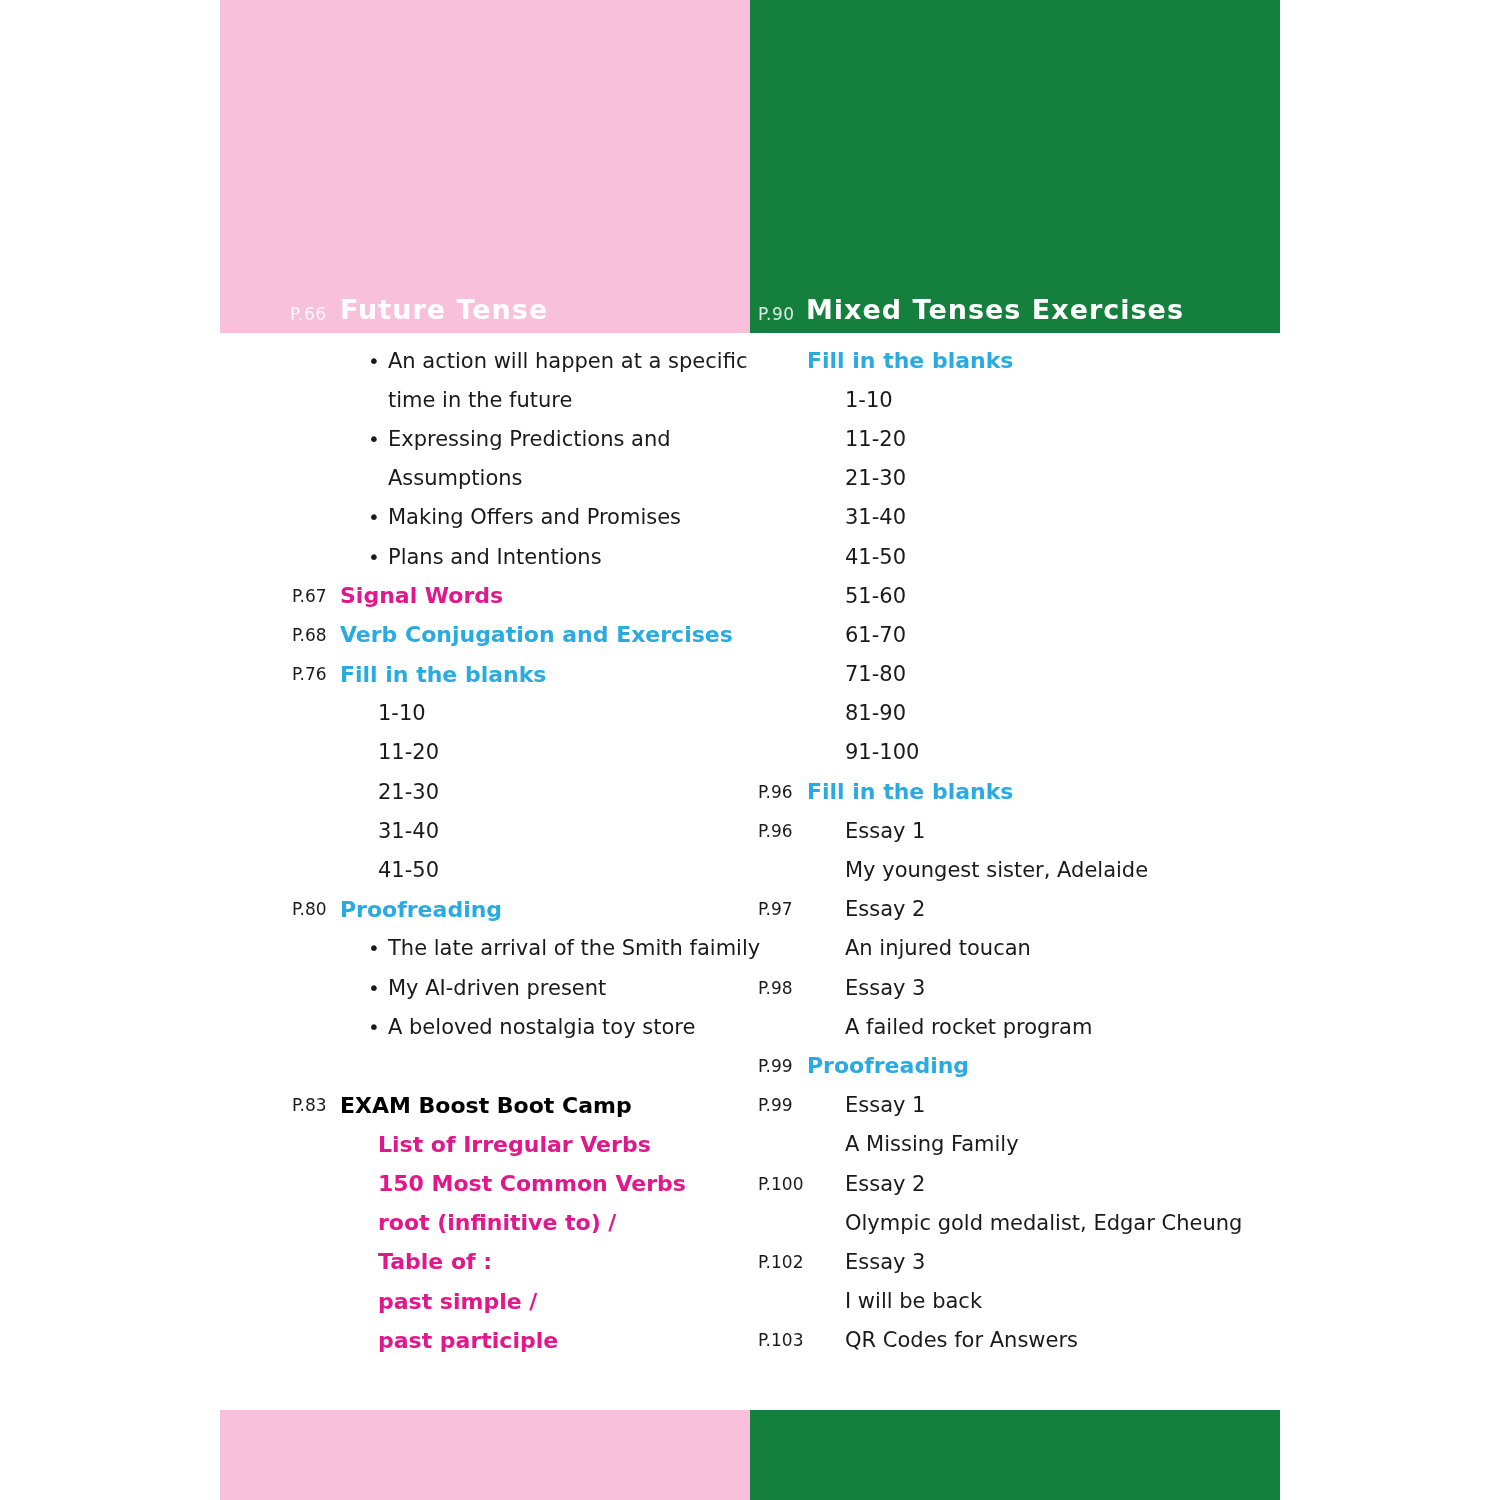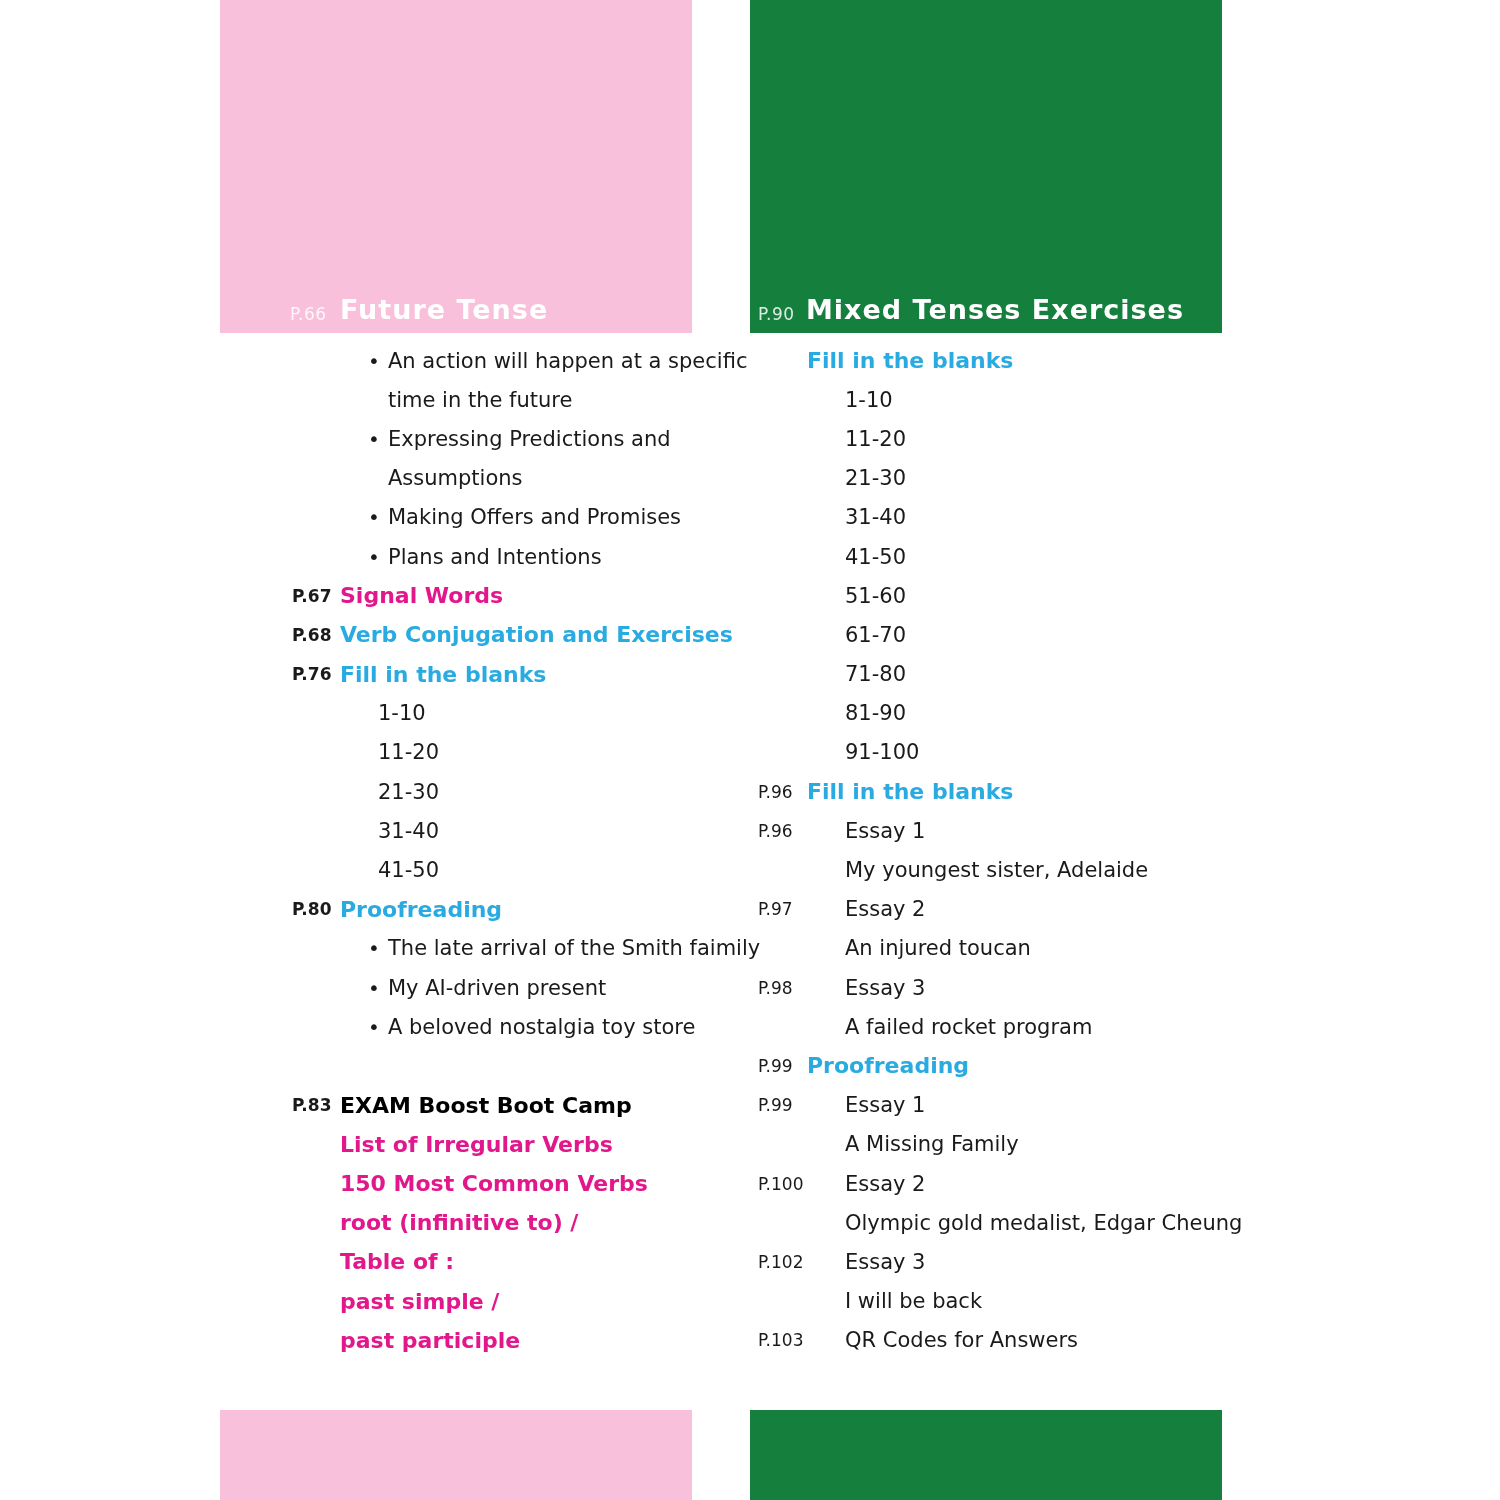--- a/index.html
+++ b/index.html
@@ -2,48 +2,48 @@
 <html><head>
 <meta charset="utf-8">
 <style>
   html,body{margin:0;padding:0;}
   body{
     width:1500px;height:1500px;position:relative;background:#ffffff;
     font-family:"DejaVu Sans","Liberation Sans",sans-serif;
     overflow:hidden;
   }
   
-  .band{position:absolute;width:448px;padding-left:24px;}
+  .band{position:absolute;width:530px;}
   .band-top{top:0;height:333px;}
   .band-bottom{top:1410px;height:90px;}
   .band-left{left:220px;background:#F8C0DB;}
   .band-right{left:750px;background:#15803d;}
   
   .hdr-page{position:absolute;bottom:9px;font-size:17px;color:rgba(255,255,255,0.85);letter-spacing:0.5px;}
   .hdr-title{position:absolute;bottom:8px;font-size:27px;font-weight:bold;color:#ffffff;letter-spacing:1px;white-space:nowrap;}
   #band-top-left .hdr-page{left:70px;}
   #band-top-left .hdr-title{left:120px;}
   #band-top-right .hdr-page{left:8px;}
   #band-top-right .hdr-title{left:56px;}
   
   .col{position:absolute;top:341px;width:530px;}
   .col-left{left:220px;}
   .col-right{left:750px;}
   .row{display:flex;align-items:center;height:39.2px;white-space:nowrap;color:#1a1a1a;font-size:21px;}
   .pg{flex:0 0 auto;box-sizing:border-box;font-size:17px;color:#1a1a1a;}
-  .col-left .pg{width:120px;padding-left:72px;font-weight:bold;}
+  .col-left .pg{width:120px;padding-left:72px;}
   .col-right .pg{width:57px;padding-left:8px;}
   .bullet{flex:0 0 auto;width:0;}
   .k-bullet .bullet{width:20px;margin-left:28px;font-size:20px;}
   .txt{flex:0 0 auto;}
   .k-section .txt{font-weight:bold;font-size:22px;}
   .c-magenta .txt{color:#E2178C;}
   .c-cyan .txt{color:#29ABE2;}
   .c-black .txt{color:#000000;}
-  .k-msub .txt{font-weight:bold;font-size:22px;color:#E2178C;}
+  .k-msub .txt{font-weight:bold;font-size:22px;color:#E2178C;margin-left:38px;}
   .col-left .k-sub .txt{margin-left:38px;}
   .col-left .k-cont .txt{margin-left:48px;}
   .col-right .k-sub .txt,.col-right .k-subpage .txt{margin-left:38px;}
   .k-spacer{height:39.2px;}
 </style>
 </head>
 <body>
 
 <div id="band-top-left" class="band band-top band-left">
   <span class="hdr-page">P.66</span>

